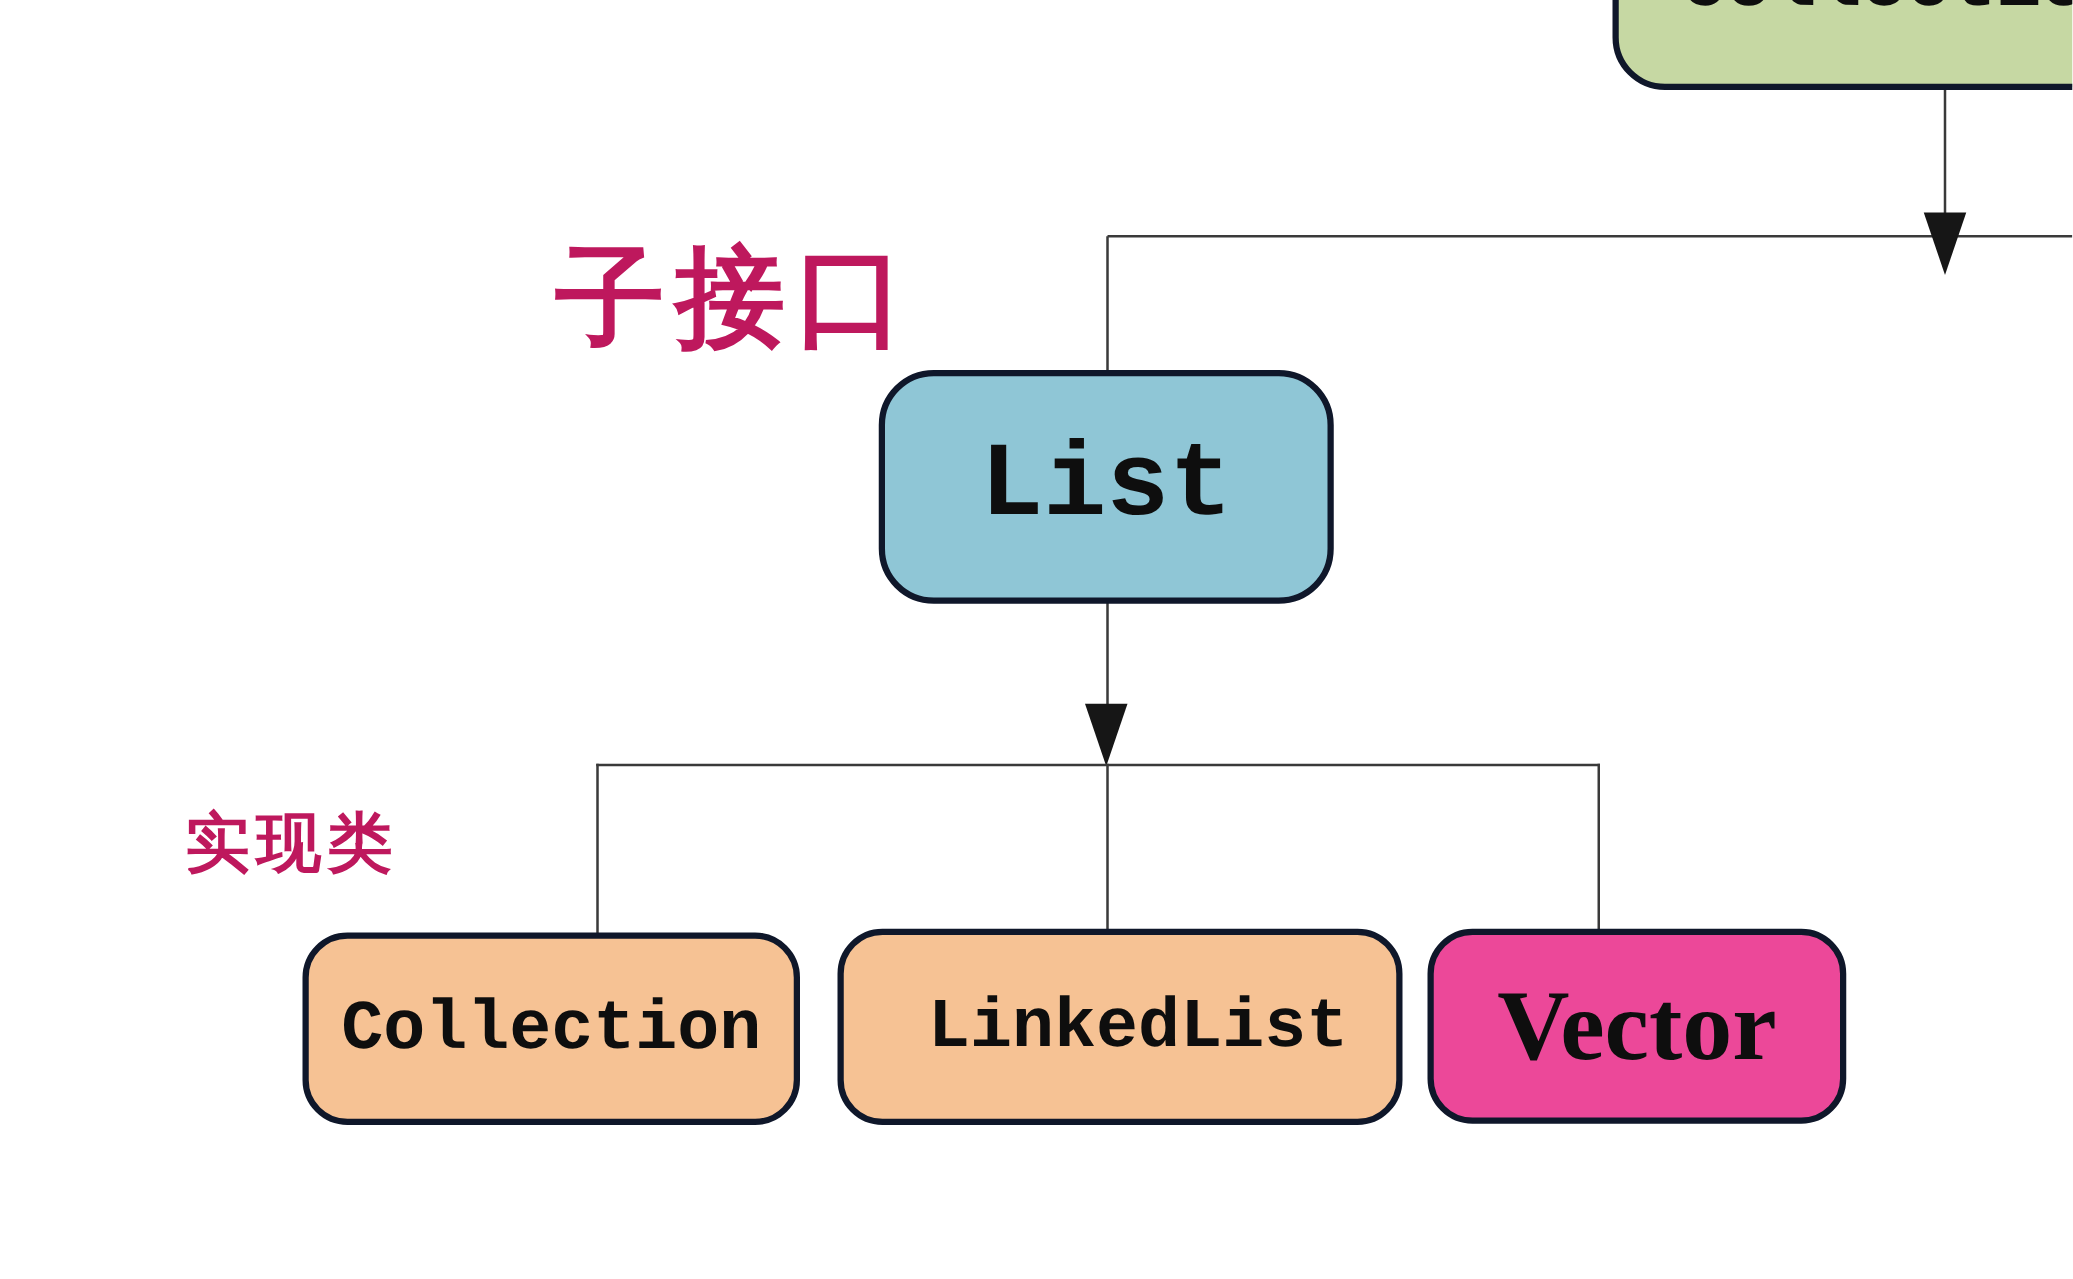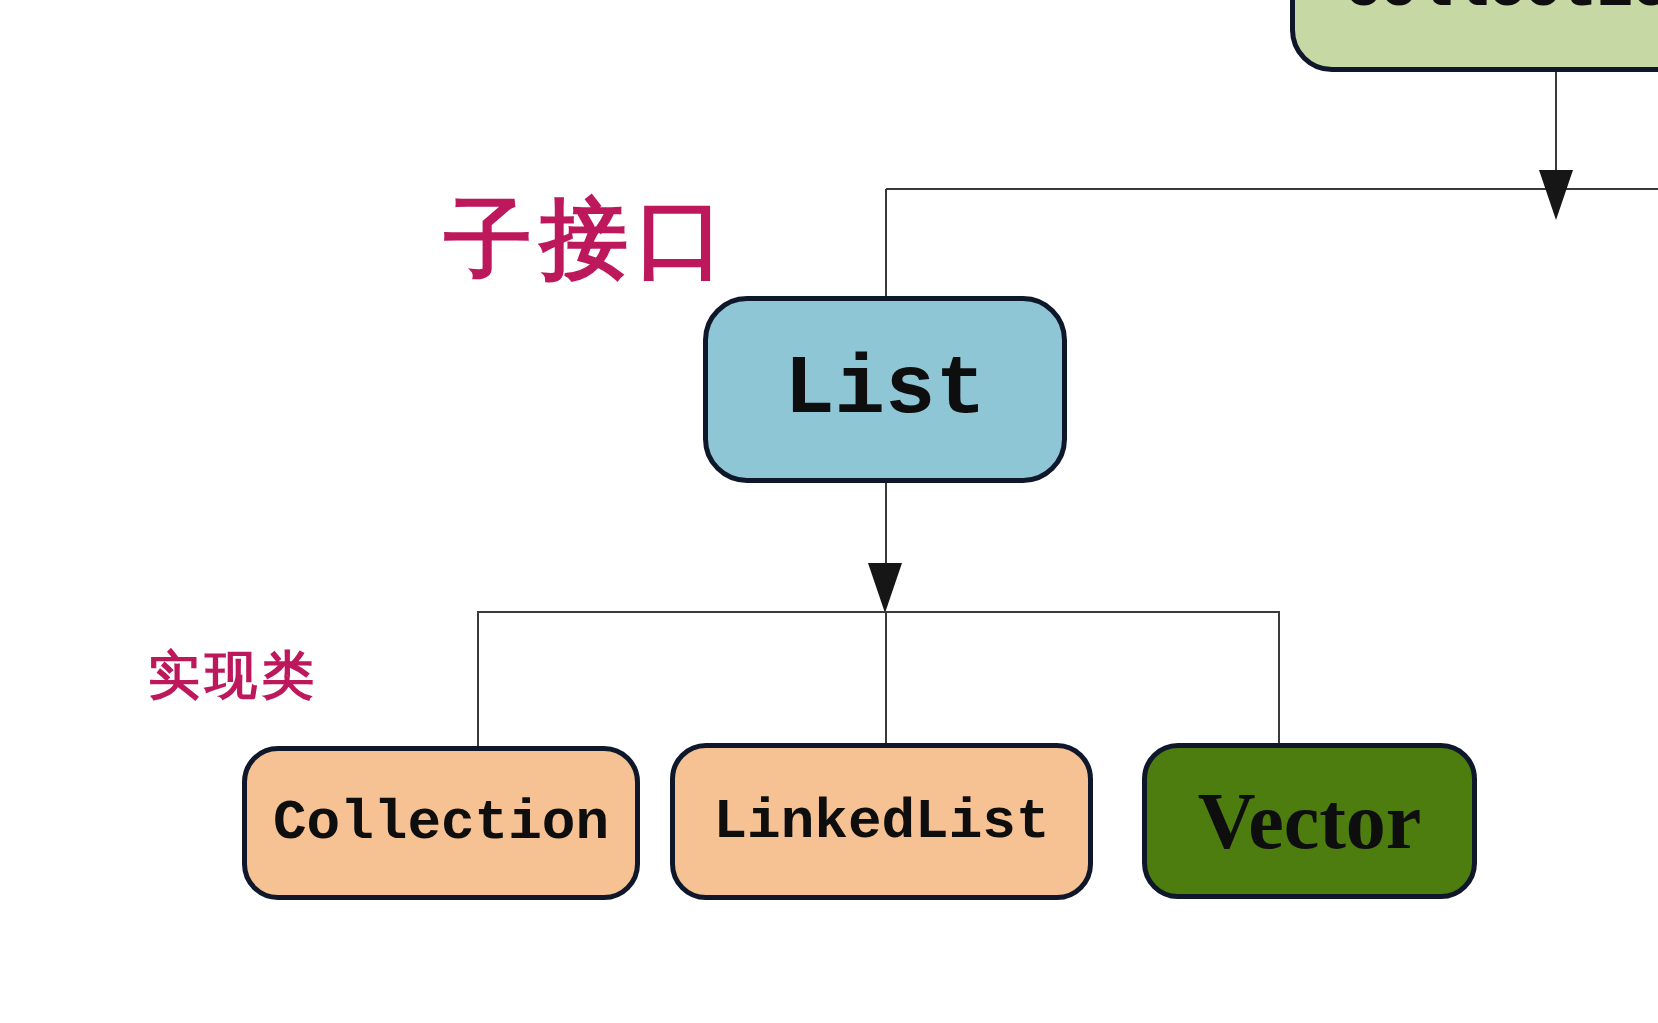--- a/index.html
+++ b/index.html
@@ -61,26 +61,27 @@
     border-radius: 36px;
     background: #f6c294;
     font-size: 56px;
   }
   .node-linkedlist {
     left: 670px; top: 743px;
     width: 413px; height: 147px;
     border-radius: 36px;
     background: #f6c294;
     font-size: 56px;
+    padding-left: 29px;
   }
   .node-vector {
     left: 1142px; top: 743px;
     width: 325px; height: 146px;
     border-radius: 36px;
-    background: #4d7c0f;
+    background: #ec4899;
     font-family: "Liberation Serif", "DejaVu Serif", serif;
     font-size: 80px;
   }
   
   .annotation {
     position: absolute;
     color: #be185d;
     font-family: "Liberation Serif", "DejaVu Serif", serif;
     font-weight: bold;
     line-height: 1;

